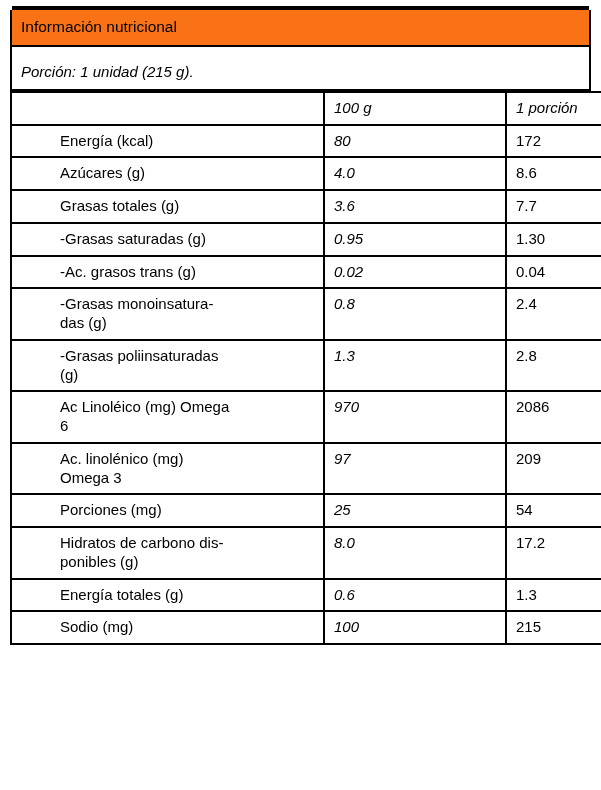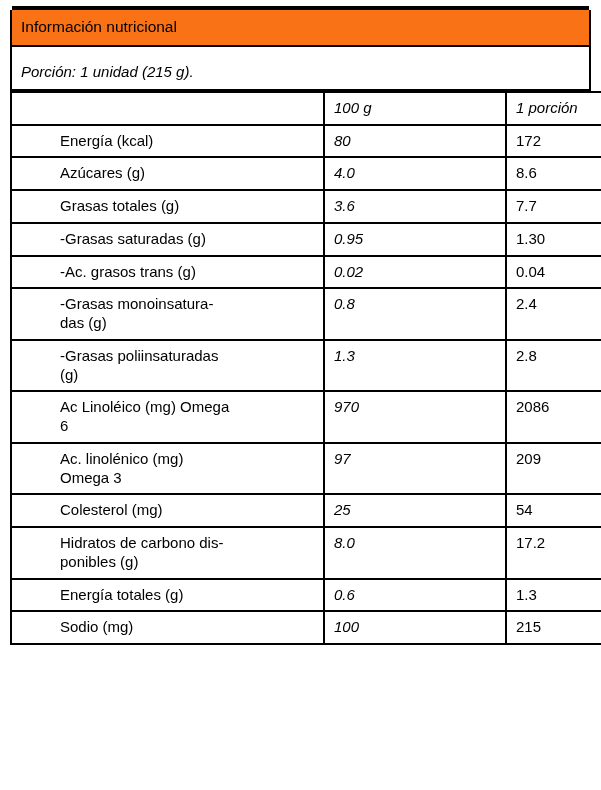--- a/index.html
+++ b/index.html
@@ -133,21 +133,21 @@
         <td>970</td>
         <td>2086</td>
       </tr>
       <tr>
         <td class="cell-nowrap">Ac. linolénico (mg)
 Omega 3</td>
         <td>97</td>
         <td>209</td>
       </tr>
       <tr>
-        <td class="cell-nowrap">Colesterol (mg)</td>
+        <td class="cell-nowrap">Porciones (mg)</td>
         <td>25</td>
         <td>54</td>
       </tr>
       <tr>
         <td class="cell-nowrap">Hidratos de carbono dis-
 ponibles (g)</td>
         <td>8.0</td>
         <td>17.2</td>
       </tr>
       <tr>

